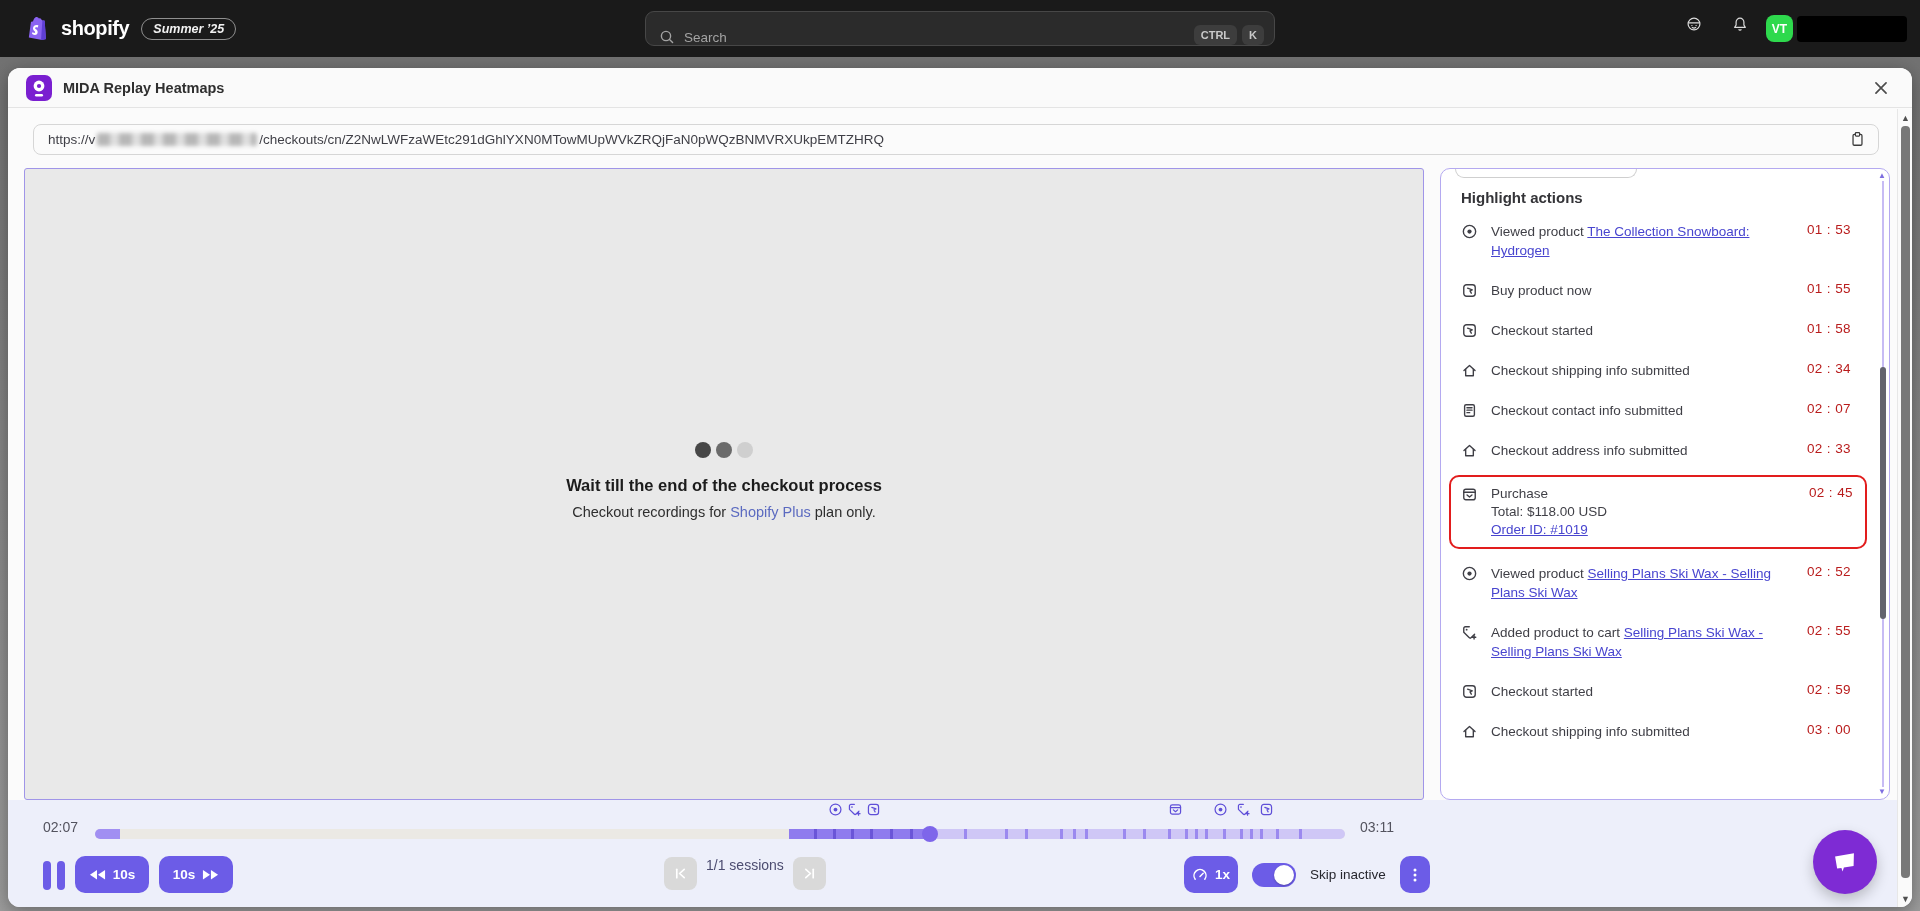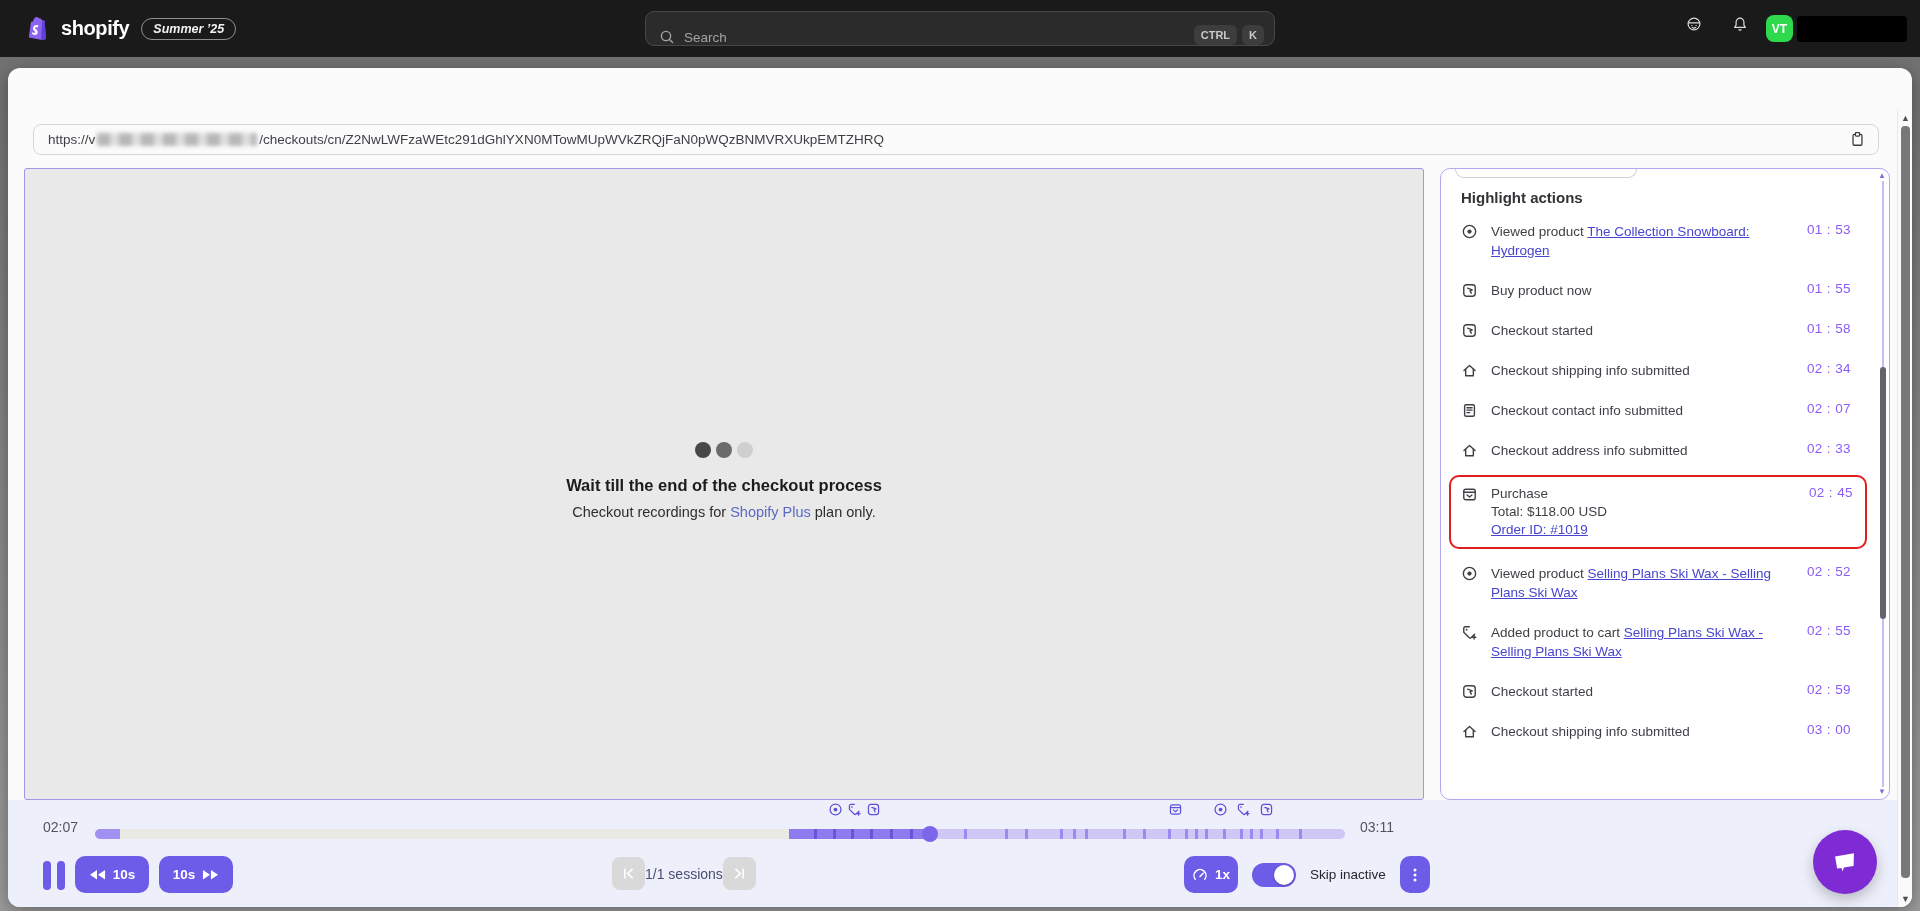--- a/index.html
+++ b/index.html
@@ -52,21 +52,21 @@
   .scroll-sliver { position:absolute; left:14px; top:-4px; width:182px; height:13px; border:1px solid #cfcfcf; border-radius:0 0 9px 9px; border-top:none; }
   .panel-content { padding:20px 38px 0 20px; }
   .panel-heading { font-size:15px; font-weight:700; color:#343438; }
   .ev-list { margin-top:16px; display:flex; flex-direction:column; gap:21px; }
   .ev-row { display:flex; align-items:flex-start; cursor:pointer; }
   .icn { color:#3f3f46; }
   .ev-icon { width:17px; height:17px; flex:0 0 17px; margin-top:1px; }
   .ev-icon svg { width:17px; height:17px; }
   .ev-text { margin-left:13px; width:285px; font-size:13.5px; line-height:19px; color:#3f3f46; }
   .ev-link { color:#4845cf; text-decoration:underline; cursor:pointer; }
-  .ev-time { margin-left:auto; font-size:13.5px; color:#8b5cf6; white-space:nowrap; letter-spacing:0.4px; }
+  .ev-time { margin-left:auto; font-size:13.5px; color:#b91c1c; white-space:nowrap; letter-spacing:0.4px; }
   .ev-hl { border:2px solid #e21d1d; border-radius:10px; padding:8px 12px 8px 10px; margin:-6px -16px -6px -12px; }
   .ev-hl .ev-text { line-height:18px; }
 
   
   .panel-sb { position:absolute; right:2px; top:2px; bottom:2px; width:10px; }
   .panel-sb .line { position:absolute; right:3px; top:10px; bottom:10px; width:2px; background:#c7bcf4; }
   .panel-sb .arrow { position:absolute; right:1px; font-size:8px; color:#7e6ee0; line-height:8px; }
   .panel-sb .up { top:1px; } .panel-sb .down { bottom:1px; }
   .panel-sb .thumb { position:absolute; right:1px; width:6px; border-radius:3px; background:#63636e; top:196px; height:252px; cursor:grab; }
 
@@ -88,21 +88,21 @@
   .marker { position:absolute; width:15px; height:15px; color:#5f4fd8; cursor:pointer; }
   .marker svg { width:15px; height:15px; }
 
   .controls { position:absolute; left:0; top:54px; width:1904px; height:44px; }
   .pause-btn { position:absolute; left:35px; top:7px; display:flex; gap:6px; cursor:pointer; }
   .pause-bar { width:8px; height:29px; border-radius:4px; background:#6c5ce7; }
   .btn-purple { background:#6c5ce7; color:#fff; border:none; border-radius:10px; height:37px; display:flex; align-items:center; justify-content:center; gap:7px; font-family:inherit; font-weight:700; font-size:13.5px; cursor:pointer; }
   .btn-rew { position:absolute; left:67px; top:2px; width:74px; }
   .btn-fwd { position:absolute; left:151px; top:2px; width:74px; }
   .skip-icon { width:17px; height:12px; }
-  .center-group { position:absolute; left:604px; top:3px; display:flex; align-items:center; }
+  .center-group { position:absolute; left:656px; top:3px; display:flex; align-items:flex-start; gap:9px; }
   .btn-gray { background:#d9d9d9; color:#fff; border:none; border-radius:8px; width:33px; height:33px; display:flex; align-items:center; justify-content:center; cursor:default; }
   .btn-gray svg { width:13px; height:13px; }
   .sessions-label { font-size:14px; color:#4c4c70; }
   .right-group { position:absolute; left:1176px; top:2px; display:flex; align-items:center; gap:14px; }
   .btn-speed { width:54px; }
   .gauge-icon { width:16px; height:16px; }
   .toggle { width:44px; height:24px; border-radius:12px; background:#6c5ce7; position:relative; cursor:pointer; }
   .toggle .knob { position:absolute; right:2px; top:2px; width:20px; height:20px; border-radius:50%; background:#fff; box-shadow:0 1px 2px rgba(0,0,0,.25); }
   .skip-label { font-size:13.5px; color:#27272e; font-weight:500; }
   .btn-kebab { width:30px; }
@@ -160,20 +160,36 @@
         <path d="M8 2.2a3.9 3.9 0 0 1 3.9 3.9V9L13.3 11.4H2.7L4.1 9V6.1A3.9 3.9 0 0 1 8 2.2Z"></path>
         <path d="M6.7 13.2a1.4 1.4 0 0 0 2.6 0"></path>
       </svg>
   </span>
   <div class="avatar">VT</div>
   <div class="store-name-redacted"></div>
 </div>
 
 <div class="modal">
 
+  <div class="modal-header">
+    <span class="mida-icon">
+      <svg viewBox="0 0 26 26">
+          <rect width="26" height="26" rx="7" fill="#7a1fd0"></rect>
+          <circle cx="13" cy="11" r="5.4" fill="#fff"></circle>
+          <circle cx="13" cy="11" r="2.1" fill="#7a1fd0"></circle>
+          <rect x="9" y="19" width="8" height="2.4" rx="1.2" fill="#fff"></rect>
+        </svg>
+    </span>
+    <span class="modal-title">MIDA Replay Heatmaps</span>
+    <span class="modal-close">
+      <svg viewBox="0 0 16 16" fill="none" stroke="currentColor" stroke-width="1.5" stroke-linecap="round">
+          <path d="M3.5 3.5 L12.5 12.5 M12.5 3.5 L3.5 12.5"></path>
+        </svg>
+    </span>
+  </div>
 
   <div class="url-bar">
     <span>https://v</span>
       <span class="url-blur"></span>
       <span>/checkouts/cn/Z2NwLWFzaWEtc291dGhlYXN0MTowMUpWVkZRQjFaN0pWQzBNMVRXUkpEMTZHRQ</span>
     <span class="url-spacer"></span>
     <span class="copy-icon">
       <svg viewBox="0 0 16 16" fill="none" stroke="currentColor" stroke-width="1.2" stroke-linejoin="round">
           <rect x="3.8" y="3.2" width="8.4" height="10.2" rx="1.2"></rect>
           <rect x="6" y="1.6" width="4" height="3.2" rx="0.8" fill="#fbfbfb"></rect>

